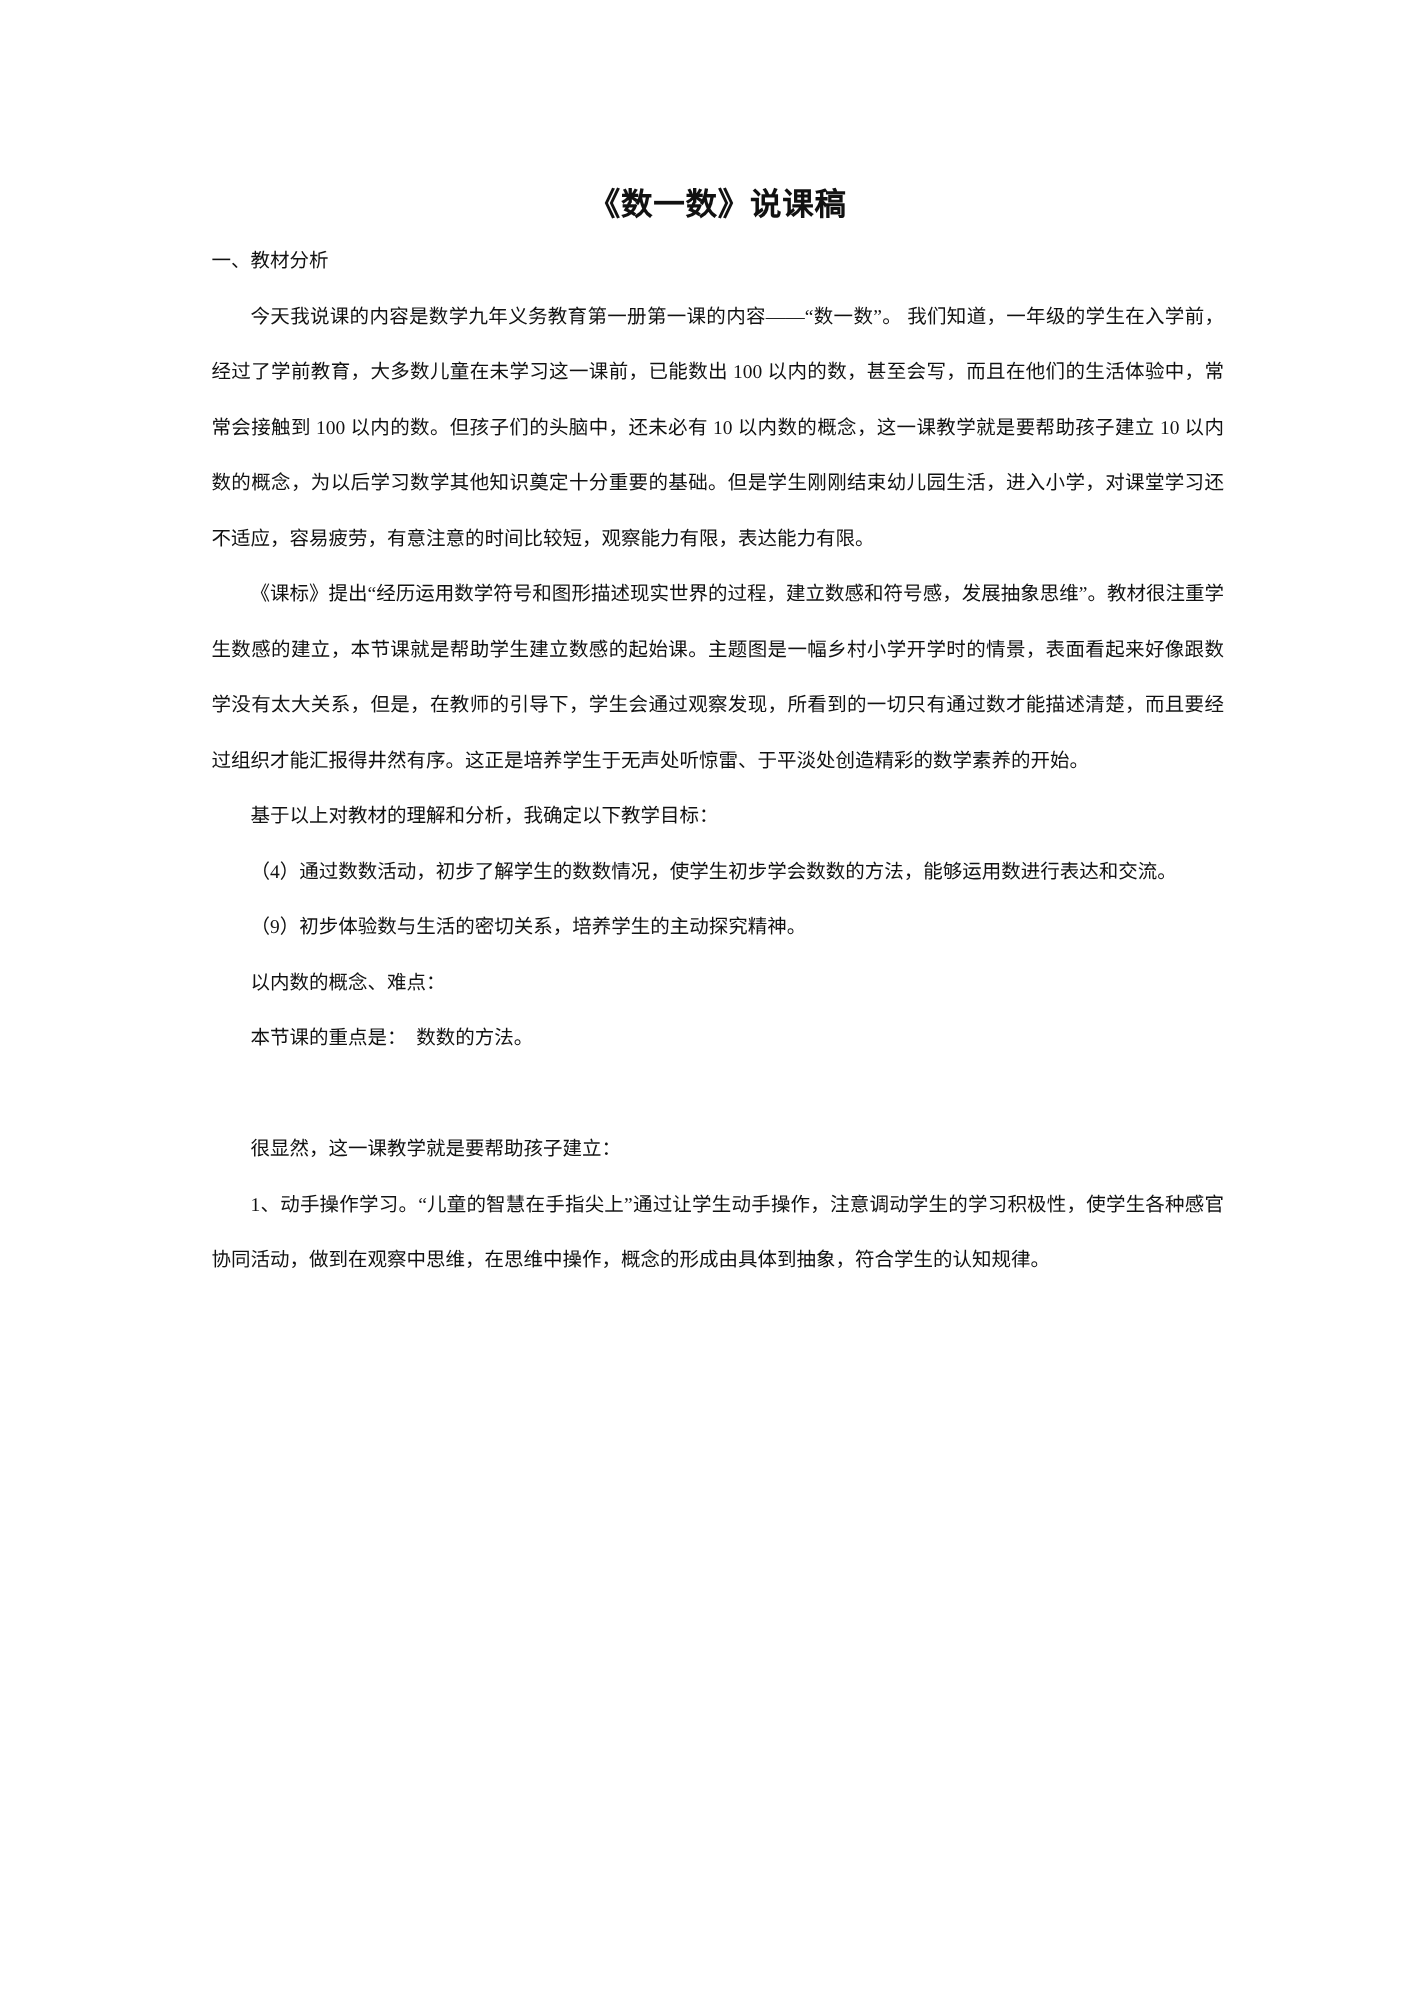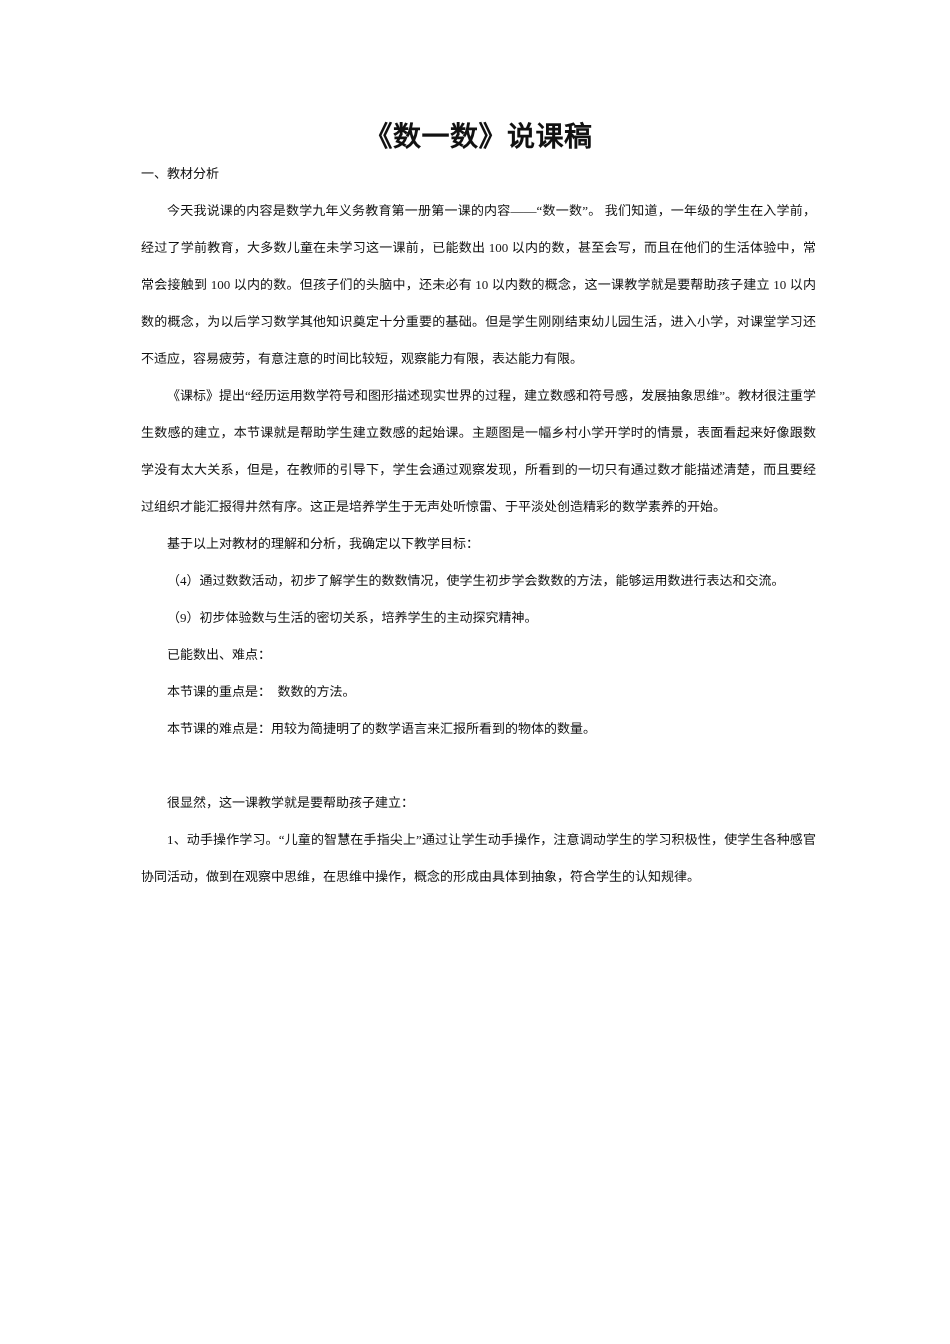--- a/index.html
+++ b/index.html
@@ -15,21 +15,21 @@
     overflow: hidden;
   }
   .page {
     box-sizing: border-box;
     width: 950px;
     height: 1344px;
     padding: 118px 134px 60px 141px;
     background: #ffffff;
   }
   .doc-title {
-    font-size: 28px;
+    font-size: 21px;
     font-weight: bold;
     text-align: center;
     line-height: 37px;
     margin: 0;
     letter-spacing: 0.5px;
   }
   .para {
     font-size: 13px;
     line-height: 37px;
     margin: 0;
@@ -58,25 +58,24 @@
 
   <p class="para indent">《课标》提出“经历运用数学符号和图形描述现实世界的过程，建立数感和符号感，发展抽象思维”。教材很注重学生数感的建立，本节课就是帮助学生建立数感的起始课。主题图是一幅乡村小学开学时的情景，表面看起来好像跟数学没有太大关系，但是，在教师的引导下，学生会通过观察发现，所看到的一切只有通过数才能描述清楚，而且要经过组织才能汇报得井然有序。这正是培养学生于无声处听惊雷、于平淡处创造精彩的数学素养的开始。</p>
 
   <p class="para indent">基于以上对教材的理解和分析，我确定以下教学目标：</p>
 
   <p class="para indent">（4）通过数数活动，初步了解学生的数数情况，使学生初步学会数数的方法，能够运用数进行表达和交流。</p>
 
 
   <p class="para indent">（9）初步体验数与生活的密切关系，培养学生的主动探究精神。</p>
 
-  <p class="para indent">已能数出、难点：</p>
+  <p class="para indent">以内数的概念、难点：</p>
 
   <p class="para indent">本节课的重点是：　数数的方法。</p>
 
-  <p class="para indent">本节课的难点是：用较为简捷明了的数学语言来汇报所看到的物体的数量。</p>
 
   <p class="para blank-line"></p>
 
 
   <p class="para indent">很显然，这一课教学就是要帮助孩子建立：</p>
 
   <p class="para indent">1、动手操作学习。“儿童的智慧在手指尖上”通过让学生动手操作，注意调动学生的学习积极性，使学生各种感官协同活动，做到在观察中思维，在思维中操作，概念的形成由具体到抽象，符合学生的认知规律。</p>
 
 </div>
 

